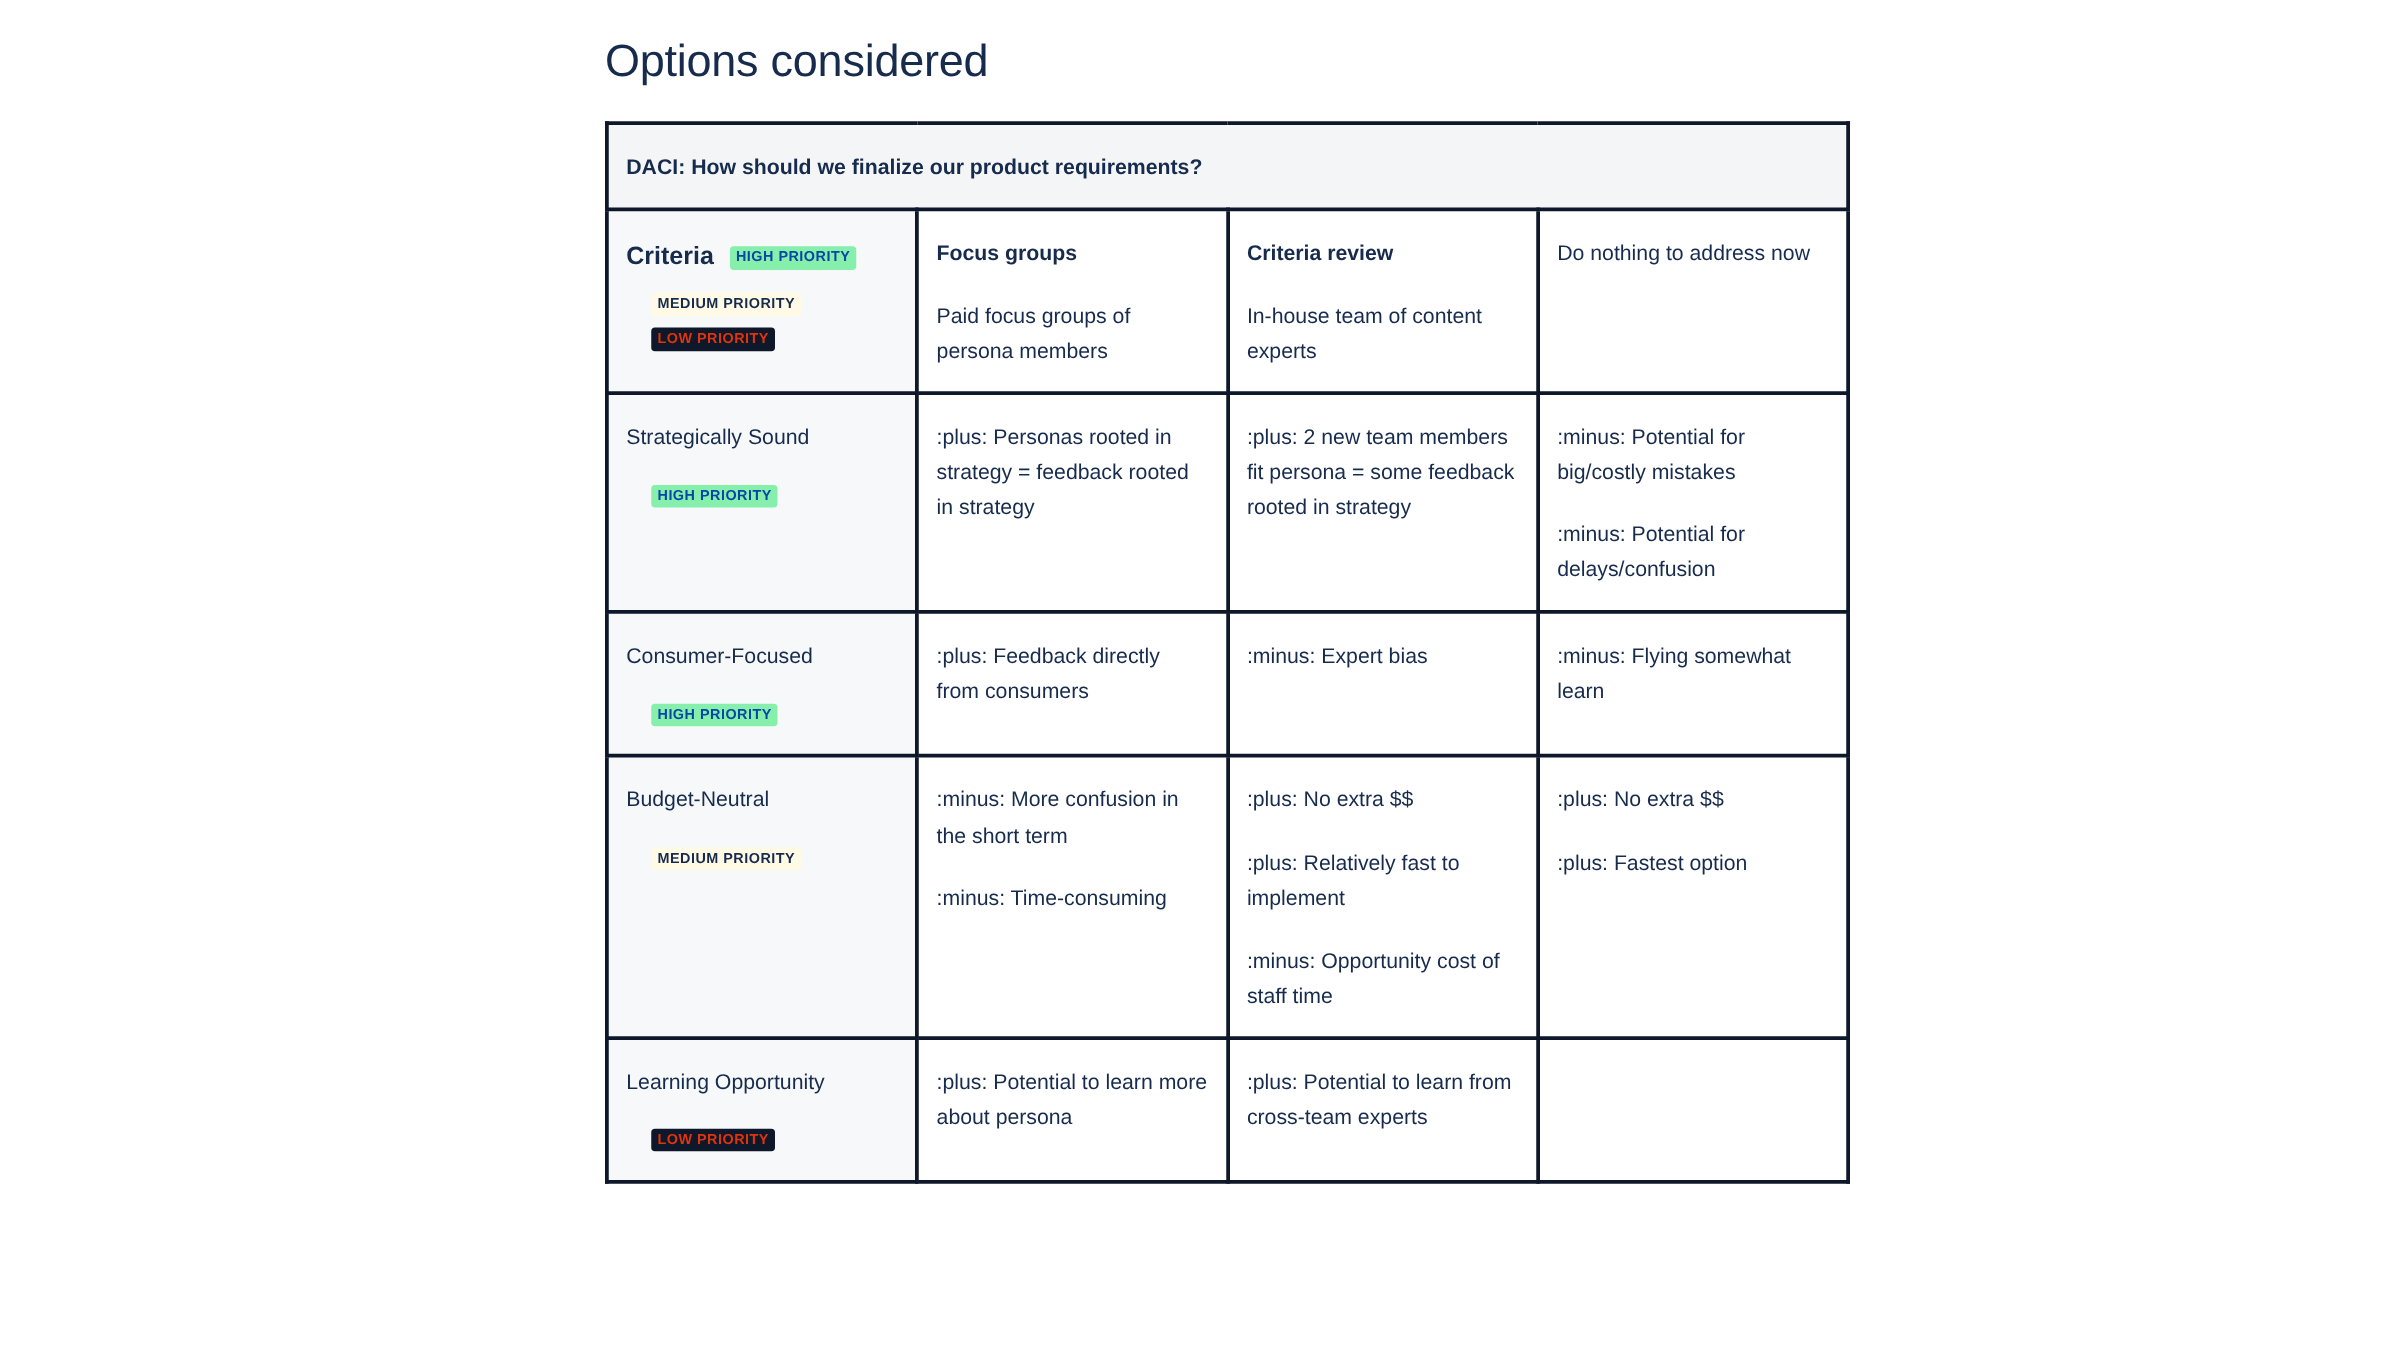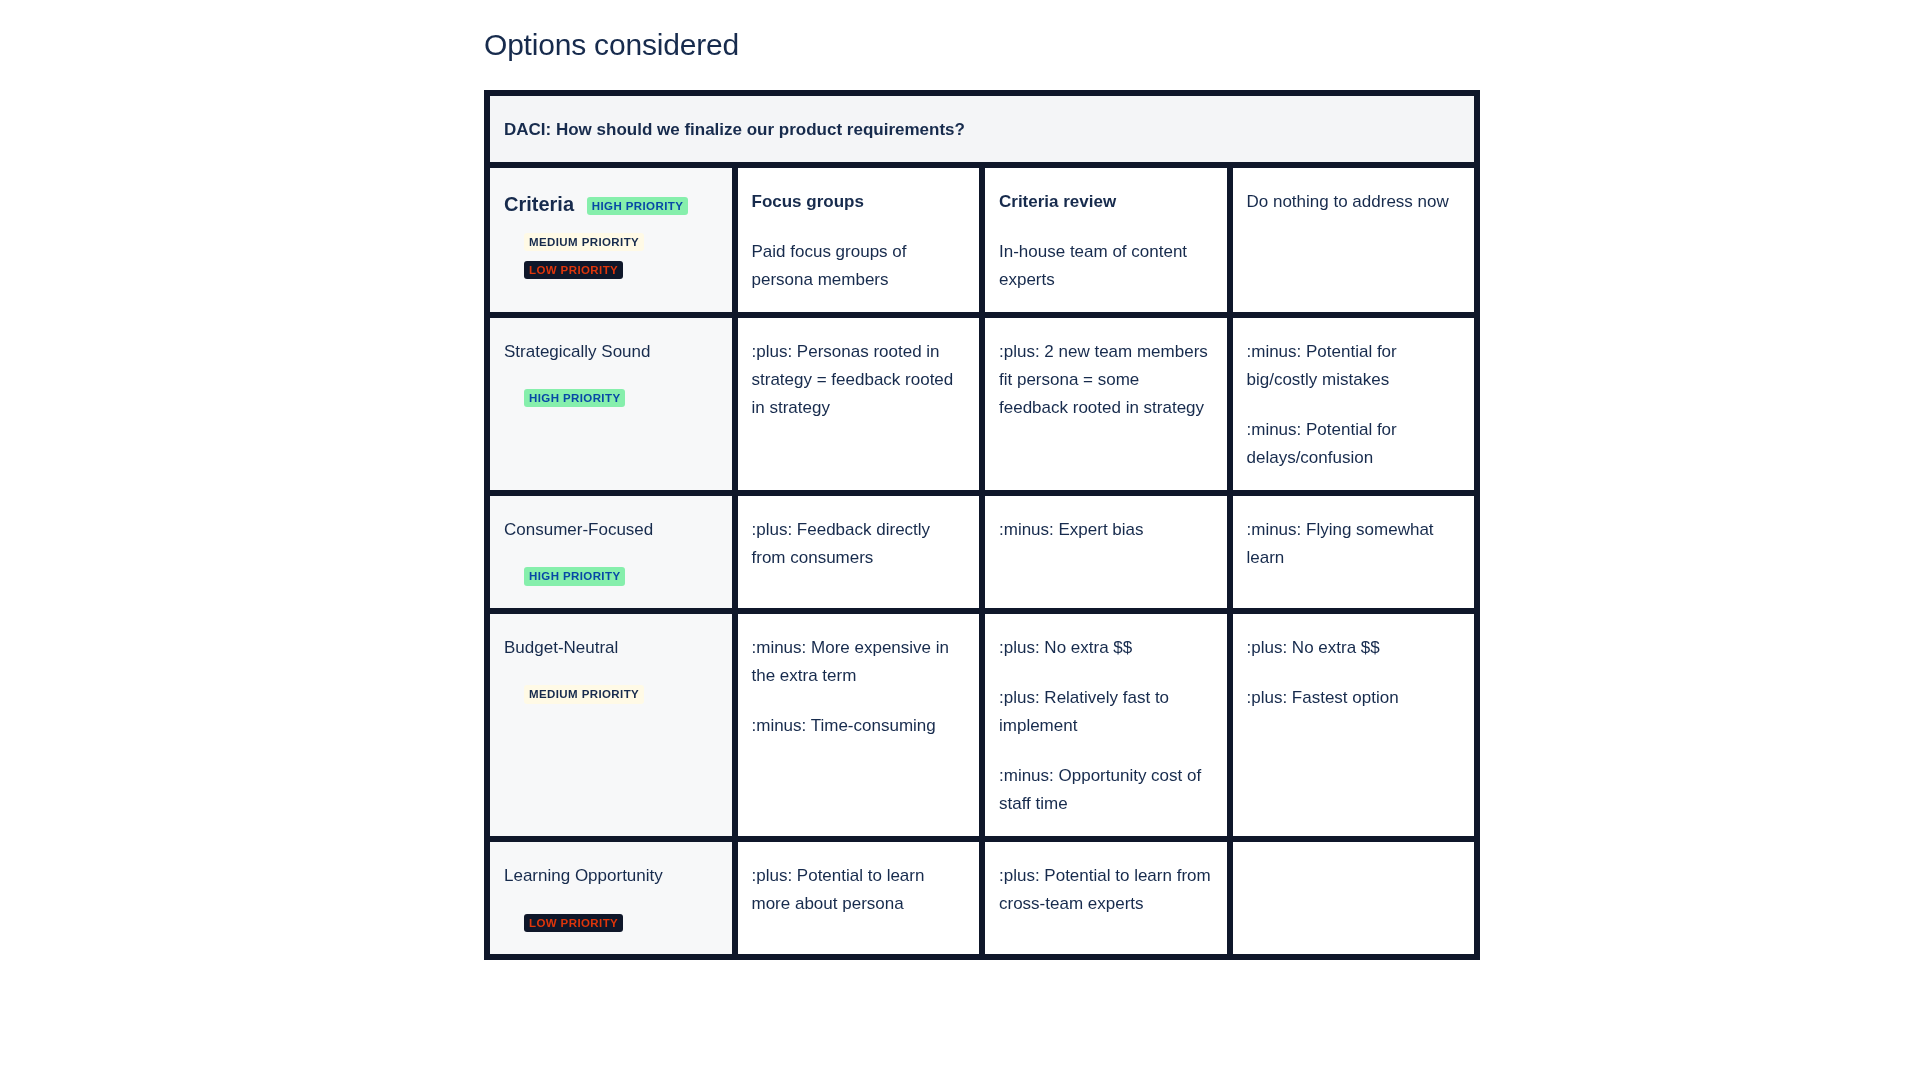--- a/index.html
+++ b/index.html
@@ -21,37 +21,37 @@
   }
 
   .content {
     position: absolute;
     left: 484px;
     top: 26px;
     width: 1000px;
   }
 
   .page-title {
-    font-size: 30px;
+    font-size: 36px;
     font-weight: 400;
     color: #172b4d;
     letter-spacing: -0.2px;
     margin: 0 0 26px 0;
     line-height: 1.25;
   }
 
   table.daci {
     border-collapse: collapse;
     table-layout: fixed;
     width: 996px;
     border: 1px solid #dfe1e6;
   }
 
   table.daci td, table.daci th {
-    border: 6px solid #0f172a;
+    border: 3px solid #0f172a;
     vertical-align: top;
     padding: 20px 14px 18px 14px;
     font-size: 17px;
     line-height: 1.65;
     color: #172b4d;
     text-align: left;
   }
 
   .title-row td {
     background: #f4f5f7;
@@ -221,21 +221,21 @@
             <p class="para"> :minus:  Flying somewhat learn</p>
           </td>
         </tr>
 
         <tr>
           <td class="first-col">
             <span class="row-label">Budget-Neutral</span>
             <span class="badge badge-medium">MEDIUM PRIORITY</span>
           </td>
           <td class="opt-col">
-            <p class="para">:minus: More expensive in the extra term</p>
+            <p class="para">:minus: More confusion in the short term</p>
             <p class="para">:minus: Time-consuming</p>
           </td>
           <td class="opt-col">
             <p class="para">:plus: No extra $$</p>
             <p class="para">:plus:  Relatively fast to implement</p>
             <p class="para">:minus: Opportunity cost of staff time</p>
           </td>
           <td class="opt-col-3">
             <p class="para">:plus: No extra $$</p>
             <p class="para">:plus:  Fastest option</p>

